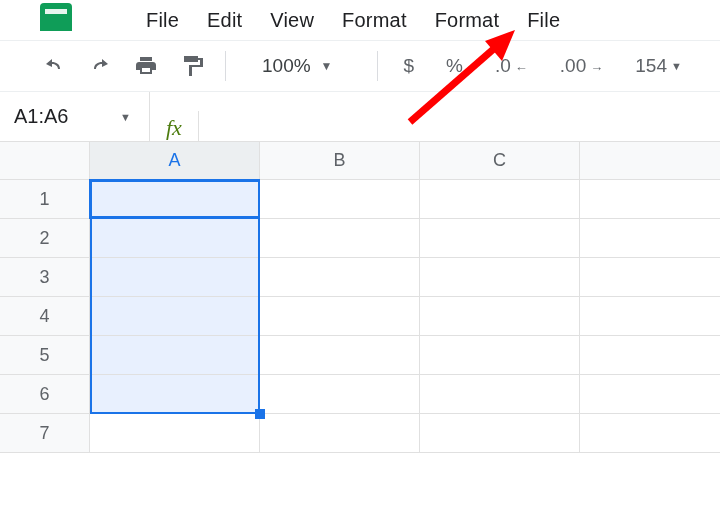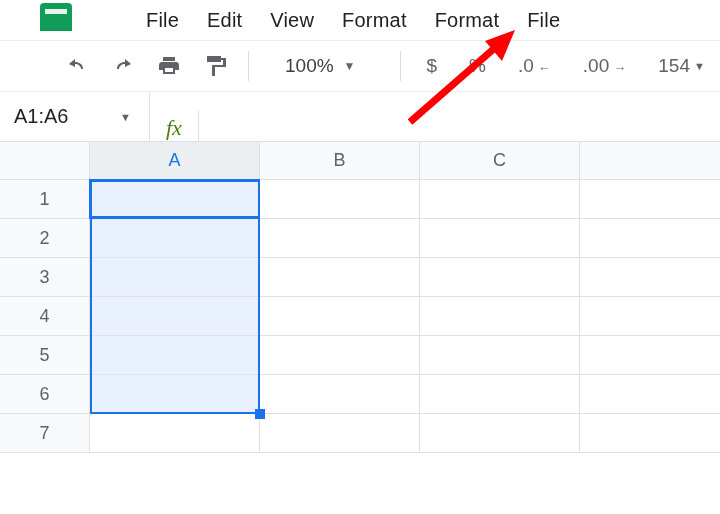--- a/index.html
+++ b/index.html
@@ -44,21 +44,21 @@
     padding: 6px 14px;
     cursor: pointer;
     letter-spacing: .2px;
   }
 
   
   .toolbar {
     display: flex;
     align-items: center;
     height: 52px;
-    padding-left: 60px;
+    padding-left: 37px;
     border-top: 1px solid #eceff1;
     border-bottom: 1px solid #eceff1;
     gap: 12px;
     color: #5f6368;
   }
   .tbtn {
     display: inline-flex;
     align-items: center;
     justify-content: center;
     width: 34px; height: 34px;

